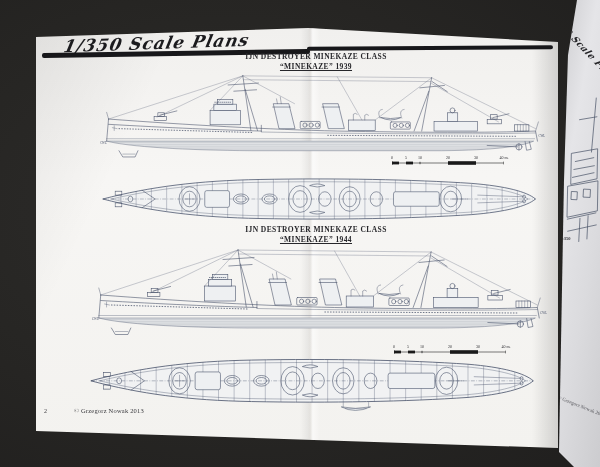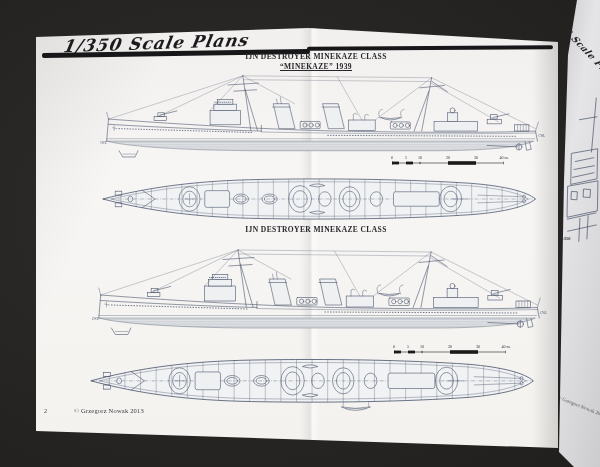--- a/index.html
+++ b/index.html
@@ -245,20 +245,21 @@
     </div>
 
     <div class="drawing plan-view-1">
       <svg viewBox="0 0 470 52" preserveAspectRatio="none">
         <use href="#shipPlan"></use>
       </svg>
     </div>
 
     <div class="plan-title title-2">
       <span class="t1">IJN DESTROYER MINEKAZE CLASS</span>
+      <span class="t2">“MINEKAZE” 1944</span>
     </div>
 
     <div class="drawing profile-2">
       <svg viewBox="0 0 470 100" preserveAspectRatio="none">
         <use href="#shipProfile"></use>
         <text class="wl-label" x="0" y="74.5">CWL</text>
         <text class="wl-label" x="462" y="68">CWL</text>
       </svg>
     </div>
 

